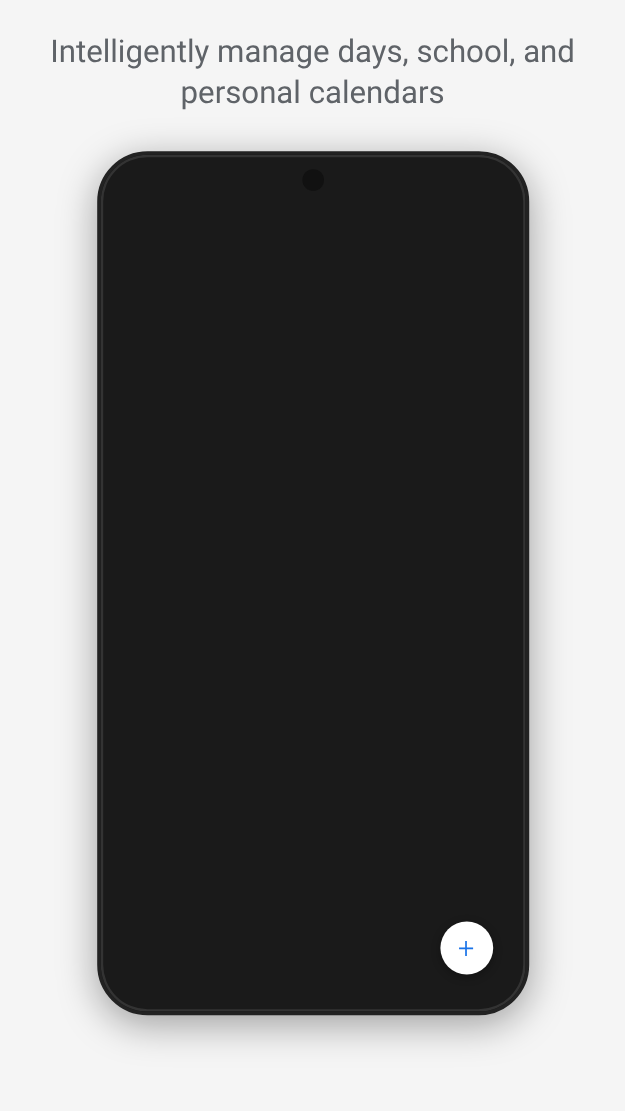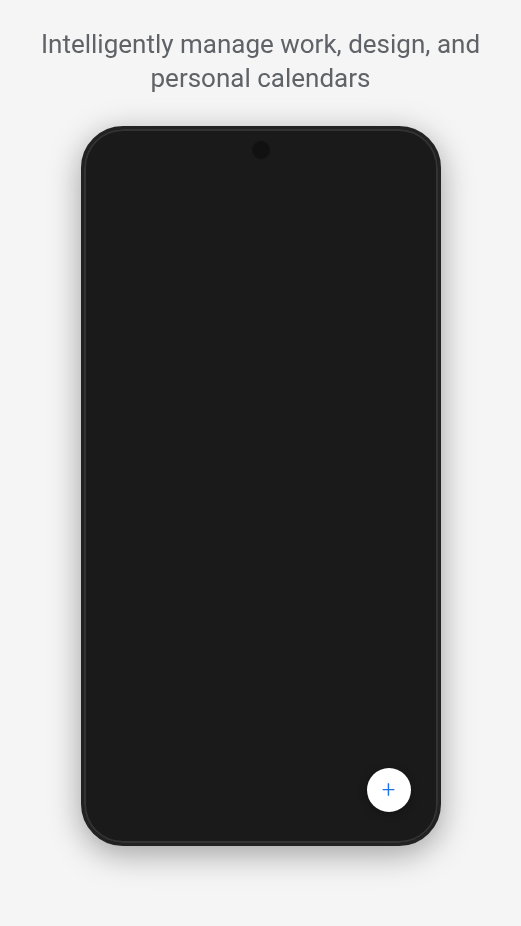--- a/index.html
+++ b/index.html
@@ -355,21 +355,21 @@
     }
 
     .calendar-scroll {
       flex: 1;
       overflow: hidden;
     }
   </style>
 </head>
 <body>
 
-<div class="header-text">Intelligently manage work, design, and personal calendars</div>
+<div class="header-text">Intelligently manage days, school, and personal calendars</div>
 
 <div class="phone-wrapper">
   <div class="phone-frame"></div>
   <div class="phone-screen">
     <div class="screen-inner">
 
       <div class="status-bar">
         <span class="status-time">11:58 AM</span>
         <div class="status-icons">
 

